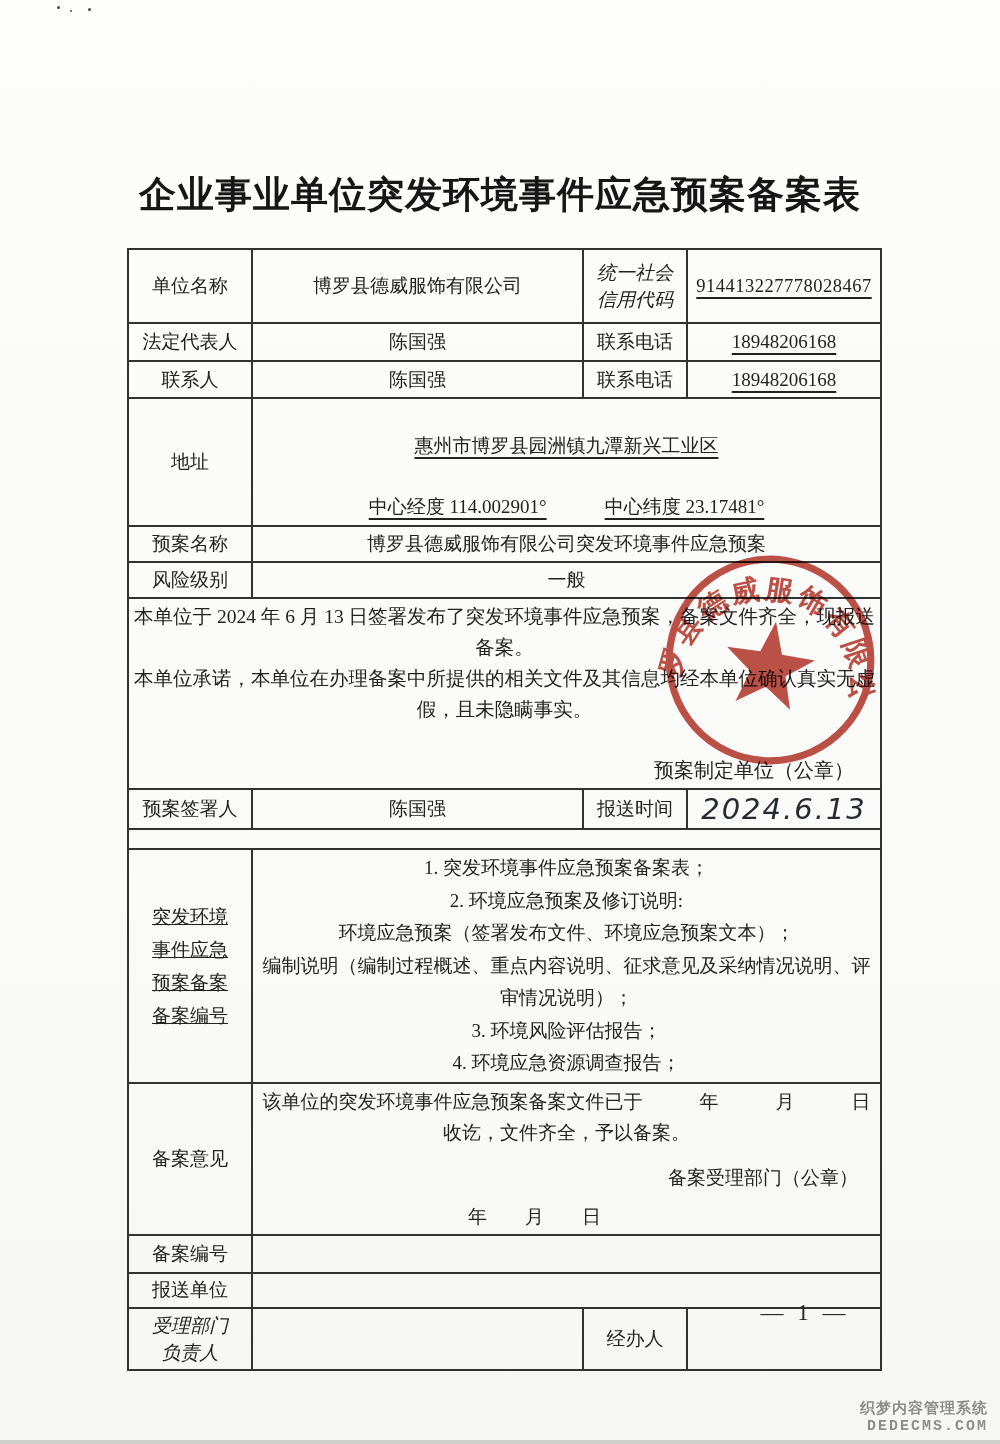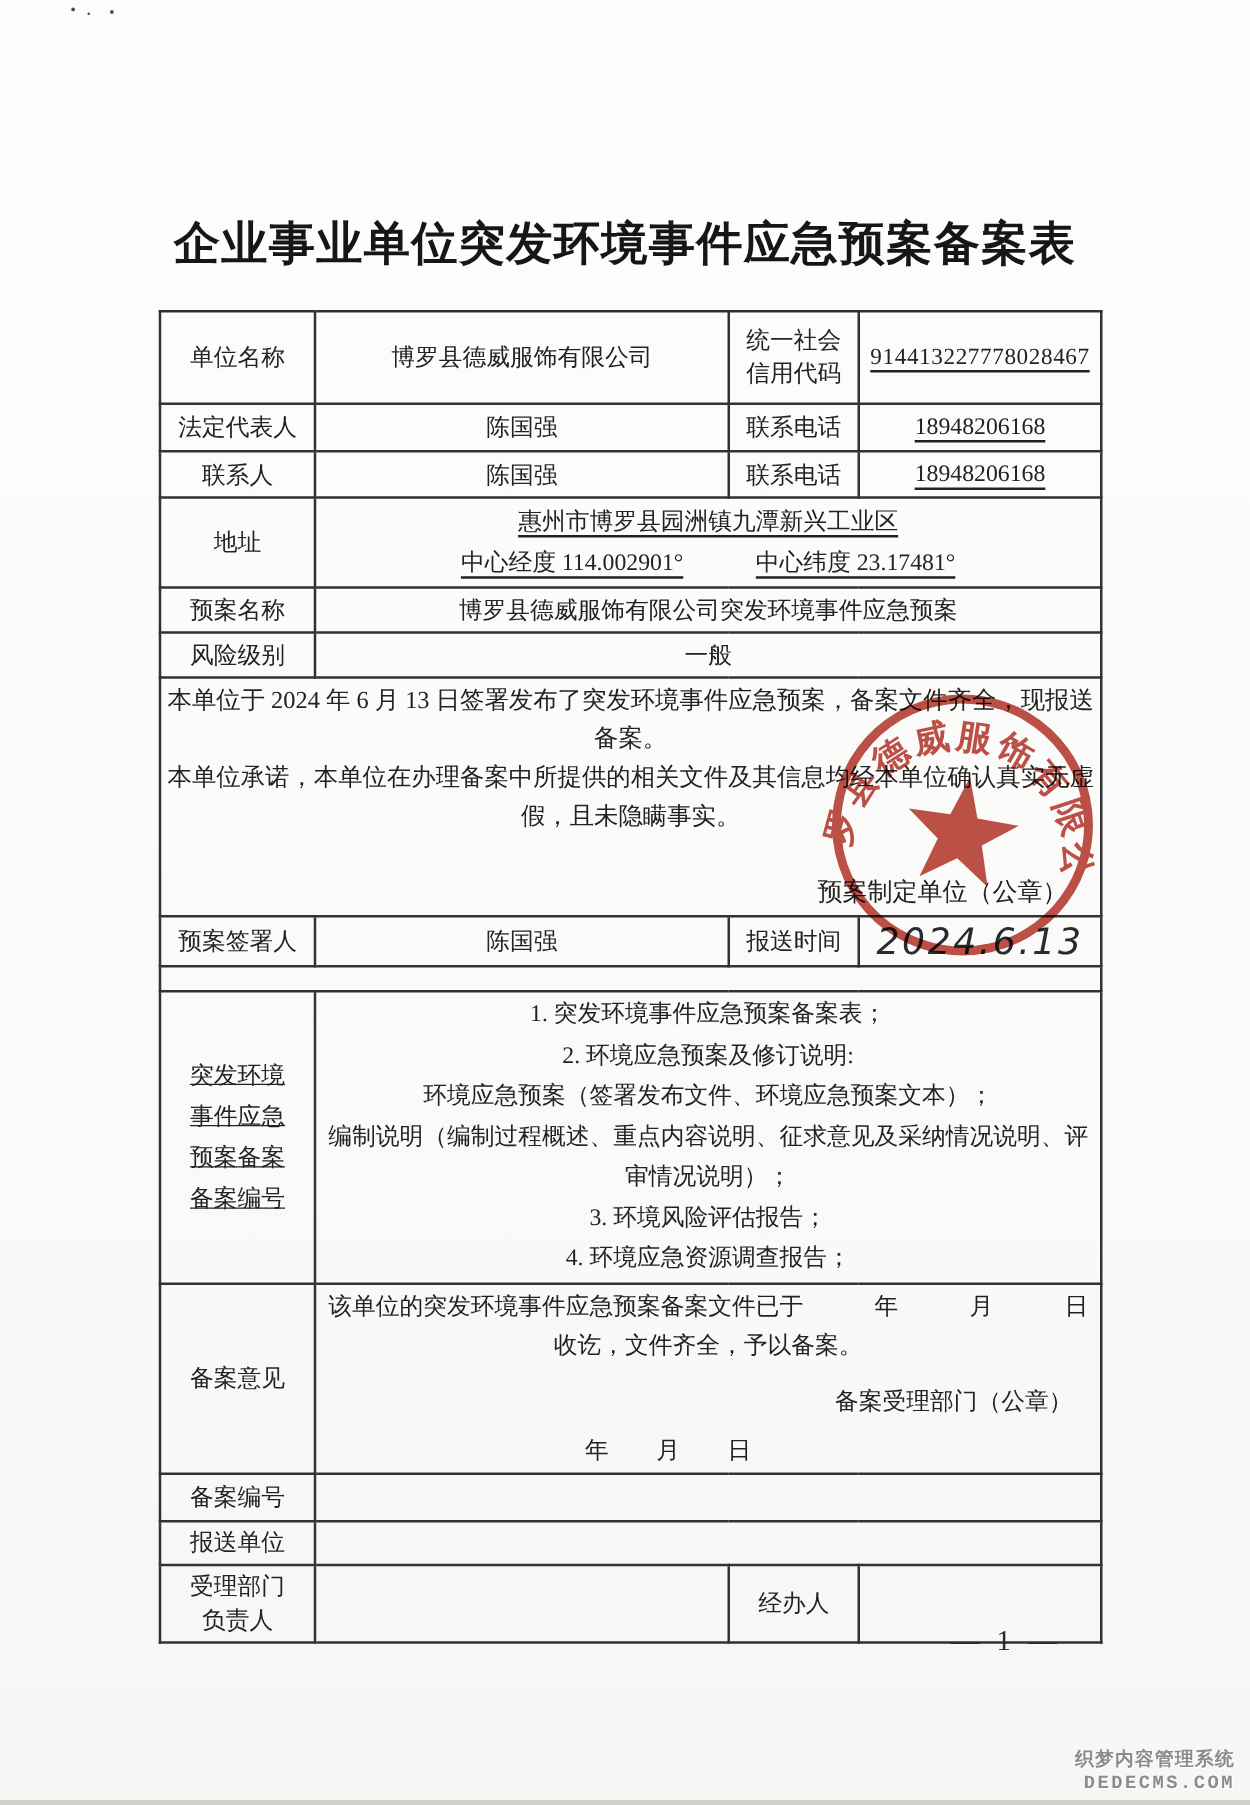--- a/index.html
+++ b/index.html
@@ -46,22 +46,22 @@
   .h37 td { height: 37px; }
   .h66 td { height: 66px; }
   .h36 td { height: 36px; font-family: Liberation Serif, serif; }
   .h158 td { height: 158px; }
   .h20 td { height: 20px; }
   .h225 td { height: 225px; }
   .h130 td { height: 130px; }
   .h35 td { height: 35px; }
   .h62 td { height: 62px; }
   .u { text-decoration: underline; text-underline-offset: 5px; text-decoration-thickness: 1.5px; }
-  .two-line { line-height: 27px; }
-  .addr-line { line-height: 33px; }
+  .two-line { line-height: 27px; font-style: italic; }
+  .addr-line { line-height: 33px; margin-top: 28px; }
   .addr-gap { display:inline-block; width: 58px; }
   .decl { vertical-align: top; line-height: 31px; font-size: 19.5px; padding: 8px 14px; }
   .decl-caption { text-align: right; margin-top: 30px; padding-right: 22px; font-size: 20px; }
   .catalog-label div { line-height: 33px; text-decoration: underline; }
   .catalog-list { vertical-align: top; line-height: 32.5px; padding-top: 10px; }
   .opinion-cell { vertical-align: top; line-height: 31px; padding-top: 12px; }
   .opinion-dept { text-align: right; padding-right: 18px; margin-top: 14px; }
   .opinion-date { text-align: center; padding-right: 64px; margin-top: 8px; }
   .handwriting {
     font-family: "DejaVu Sans", sans-serif;

